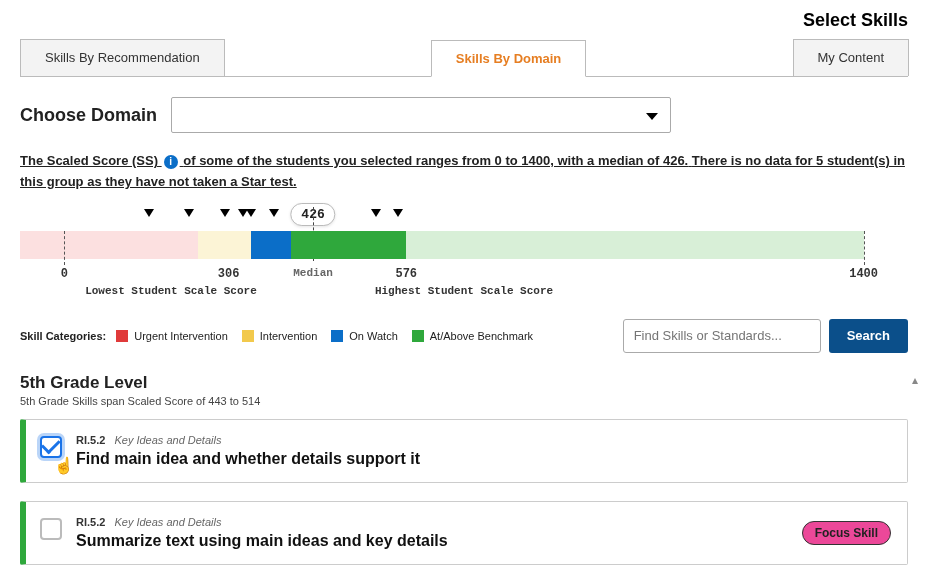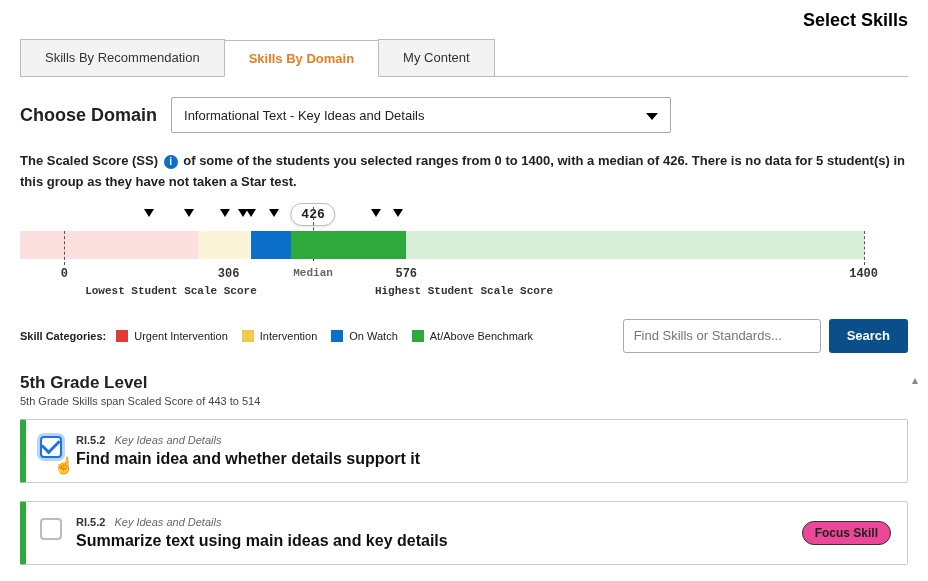--- a/index.html
+++ b/index.html
@@ -1,26 +1,26 @@
 <!DOCTYPE html>
 <html><head>
 <meta charset="utf-8">
 <style>
   * { box-sizing: border-box; margin: 0; padding: 0; }
   body { font-family: "Segoe UI", Arial, sans-serif; font-size: 13px; color: #222; background: #fff; padding: 0 20px 20px 20px; }
   .page { width: 888px; }
   .h1 { font-size: 18px; font-weight: 700; color: #000; margin: 10px 0 8px 0; text-align: right; }
-  .tabs { display: flex; border-bottom: 1px solid #bbb; }
+  .tabs { display: flex; border-bottom: 1px solid #bbb; justify-content: space-between; }
   .tab { padding: 10px 24px; border: 1px solid #bbb; border-bottom: none; background: #f3f3f3; font-size: 13px; color: #333; cursor: pointer; margin-right: -1px; }
   .tab.active { background: #fff; color: #e67e22; font-weight: 700; border-bottom: 1px solid #fff; position: relative; top: 1px; }
   .choose-row { display: flex; align-items: center; gap: 14px; margin: 20px 0 18px 0; }
   .choose-label { font-size: 18px; font-weight: 700; }
   .dropdown { position: relative; width: 500px; height: 36px; border: 1px solid #aaa; border-radius: 2px; display: flex; align-items: center; padding: 0 12px; cursor: pointer; background: #fff; }
   .dropdown .caret { position: absolute; right: 12px; top: 15px; width: 0; height: 0; border-left: 6px solid transparent; border-right: 6px solid transparent; border-top: 7px solid #000; }
-  .desc { font-size: 13px; font-weight: 700; line-height: 1.6; margin-bottom: 16px; }
+  .desc { font-size: 13px; font-weight: 700; line-height: 1.6; margin-bottom: 16px; text-decoration: underline; }
   .info-icon { display: inline-block; width: 14px; height: 14px; border-radius: 50%; background: #0b6ec8; color: #fff; font-size: 10px; font-weight: 700; text-align: center; line-height: 14px; vertical-align: middle; margin: 0 2px; font-style: normal; }
   .scale-wrap { position: relative; margin: 0 0 10px 0; height: 100px; font-family: Liberation Mono, monospace; }
   .markers { position: absolute; top: 0; left: 0; right: 0; height: 16px; }
   .marker { position: absolute; width: 0; height: 0; border-left: 5px solid transparent; border-right: 5px solid transparent; border-top: 8px solid #000; }
   .median-bubble { position: absolute; top: -6px; transform: translateX(-50%); background: #fff; border: 1px solid #bbb; border-radius: 14px; padding: 3px 10px; font-weight: 700; font-size: 13px; box-shadow: 0 1px 3px rgba(0,0,0,0.1); }
   .scale-bar { position: absolute; top: 22px; left: 0; right: 0; height: 28px; display: flex; border-radius: 2px; overflow: visible; }
   .seg { height: 100%; }
   .seg.margin-left { width: 5%; background: #fce0e0; }
   .seg.urgent { width: 15%; background: #fce0e0; }
   .seg.interv { width: 6%; background: #fcf4d6; }
@@ -64,21 +64,20 @@
 
   <div class="tabs">
     <div class="tab">Skills By Recommendation</div>
     <div class="tab active">Skills By Domain</div>
     <div class="tab">My Content</div>
   </div>
 
   <div class="choose-row">
     <div class="choose-label">Choose Domain</div>
     <div class="dropdown">
-      <span>Informational Text - Key Ideas and Details</span>
       <span class="caret"></span>
     </div>
   </div>
 
   <div class="desc">
     <span>The Scaled Score (SS)</span>
     <span class="info-icon">i</span>
     <span> of some of the students you selected ranges from 0 to 1400, with a median of </span>
     <span>426.</span>
     <span> There is no data for 5 student(s) in this group as they have not taken a Star test.</span>

